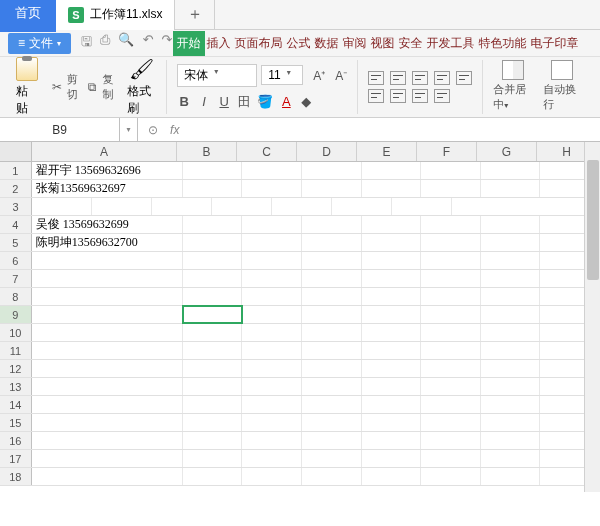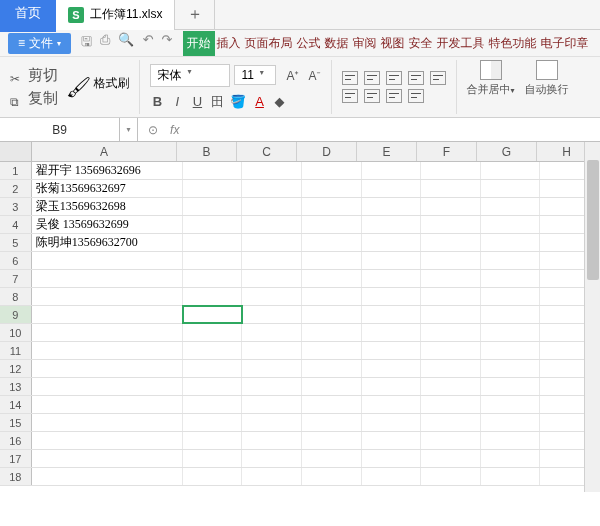--- a/index.html
+++ b/index.html
@@ -11,37 +11,37 @@
 .tab-file { height: 30px; display: flex; align-items: center; padding: 0 12px; background: #fff; border-right: 1px solid #d0d0d0; gap: 6px; }
 .tab-file .badge { width: 16px; height: 16px; background: #2fa860; color: #fff; display: inline-flex; align-items: center; justify-content: center; font-size: 11px; border-radius: 2px; font-weight: bold; }
 .tab-newtab { width: 40px; height: 30px; display: flex; align-items: center; justify-content: center; border-right: 1px solid #d0d0d0; color: #666; font-size: 16px; }
 
 
 .menubar { height: 26px; background: #f5f5f5; display: flex; align-items: center; padding-left: 8px; gap: 0; }
 .filemenu { background: #4a8fe8; color: #fff; padding: 2px 10px; font-size: 12px; display: flex; align-items: center; gap: 4px; border-radius: 2px; }
 .filemenu .arrow { font-size: 8px; }
 .quick { display: flex; gap: 8px; margin-left: 10px; }
 .quick span { color: #888; font-size: 13px; }
-.menutabs { display: flex; margin-left: 10px; }
+.menutabs { display: flex; }
 .menutab { padding: 4px 2px; font-size: 12px; color: #7f1d1d; }
 .menutab.active { background: #2fa860; color: #fff; padding: 4px 4px; }
 
 
 .ribbon { height: 62px; background: #f5f5f5; border-top: 1px solid #e0e0e0; border-bottom: 1px solid #d0d0d0; display: flex; align-items: center; padding: 4px 10px; gap: 10px; }
 .ribbon-group { display: flex; flex-direction: column; gap: 2px; border-right: 1px solid #ddd; padding-right: 10px; height: 54px; justify-content: center; }
 .ribbon-group.nb { border-right: none; }
 .paste-btn { display: flex; flex-direction: column; align-items: center; gap: 2px; padding: 2px 6px; }
 .paste-icon { width: 22px; height: 24px; background: linear-gradient(#fff,#f8e0a0); border: 1px solid #d4b060; border-radius: 2px; position: relative; }
 .paste-icon::before { content:""; position:absolute; top:-2px; left:50%; transform:translateX(-50%); width:10px; height:5px; background:#888; border-radius:2px; }
-.clip-btns { display: flex; flex-direction: column; gap: 4px; font-size: 15px; }
+.clip-btns { display: flex; gap: 4px; font-size: 11px; }
 .clip-row { display: flex; align-items: center; gap: 4px; color: #555; }
 .clip-row .ico { width: 14px; height: 14px; display: inline-block; }
 .scissors::before { content:"✂"; color:#555; font-size:12px; }
 .copybox::before { content:"⧉"; color:#555; font-size:12px; }
-.brush { display: flex; gap: 2px; }
+.brush { display: flex; flex-direction: column; align-items: center; gap: 2px; }
 .brush-icon::before { content:"🖌"; font-size:20px; }
 .font-row { display: flex; gap: 4px; align-items: center; }
 .font-name, .font-size { border: 1px solid #ccc; background: #fff; padding: 2px 6px; font-size: 12px; display: flex; gap: 6px; }
 .font-name { width: 80px; }
 .font-size { width: 42px; }
 .dd-arrow { font-size: 8px; color: #666; }
 .font-btns { display: flex; gap: 6px; margin-top: 4px; align-items: center; color: #555; font-size: 13px; }
 .font-btns span { min-width: 14px; text-align: center; }
 .font-inc { color: #555; font-size: 12px; margin-left: 6px; }
 .align { display: flex; flex-direction: column; gap: 4px; }
@@ -117,20 +117,24 @@
       <div class="menutab">安全</div>
       <div class="menutab">开发工具</div>
       <div class="menutab">特色功能</div>
       <div class="menutab">电子印章</div>
     </div>
 </div>
 
 <div class="ribbon">
   <div class="ribbon-group">
     <div style="display:flex;gap:8px;align-items:center">
+      <div class="paste-btn">
+        <div class="paste-icon"></div>
+        <span>粘贴</span>
+      </div>
       <div class="clip-btns">
         <div class="clip-row">
             <span class="ico scissors"></span>
             <span>剪切</span>
           </div>
         <div class="clip-row">
             <span class="ico copybox"></span>
             <span>复制</span>
           </div>
       </div>
@@ -231,21 +235,20 @@
         <div class="cell o"></div>
         <div class="cell o"></div>
         <div class="cell o"></div>
         <div class="cell o"></div>
         <div class="cell o"></div>
         <div class="cell o"></div>
         <div class="cell o"></div>
       </div>
       <div class="row">
         <div class="rh">3</div>
-        <div class="cell A">梁玉13569632698</div>
         <div class="cell o"></div>
         <div class="cell o"></div>
         <div class="cell o"></div>
         <div class="cell o"></div>
         <div class="cell o"></div>
         <div class="cell o"></div>
         <div class="cell o"></div>
       </div>
       <div class="row">
         <div class="rh">4</div>

